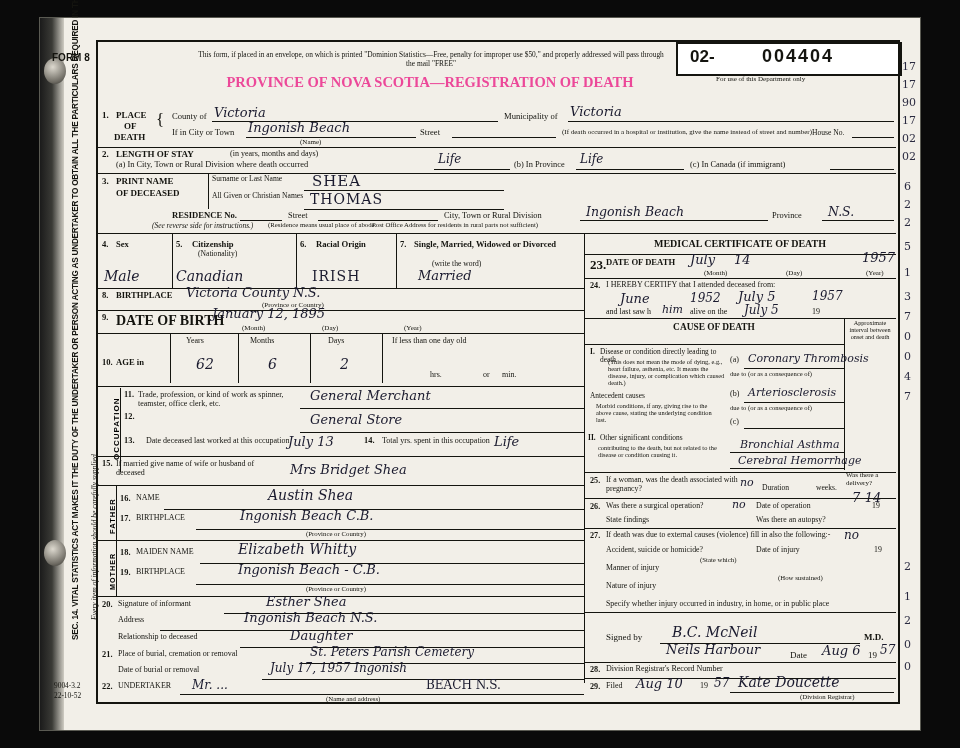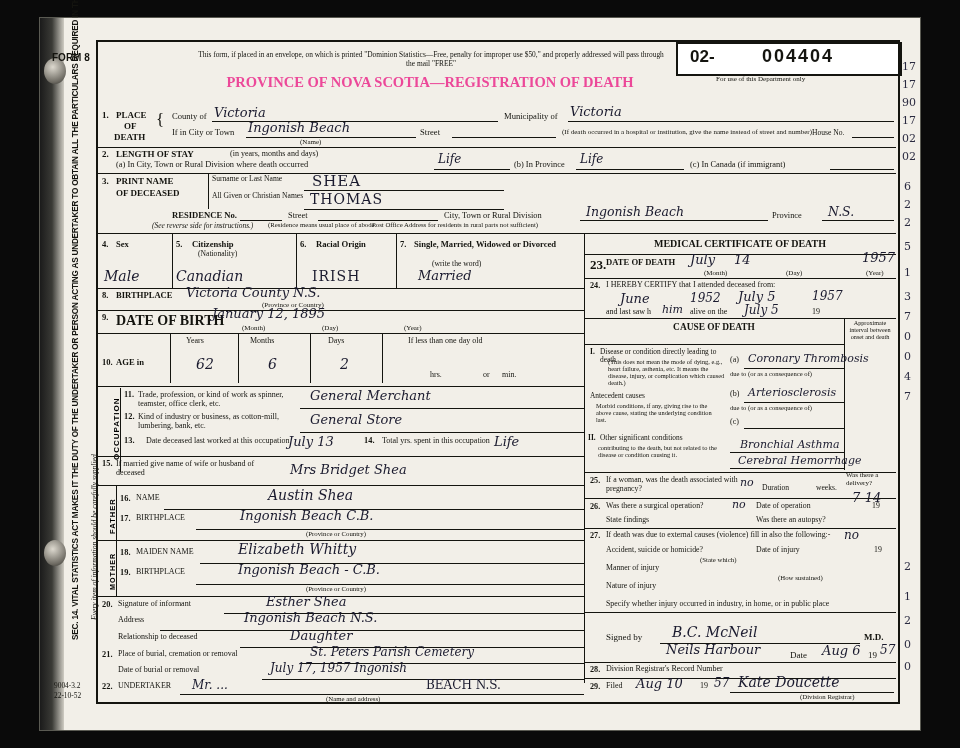--- a/index.html
+++ b/index.html
@@ -158,39 +158,38 @@
   <div class="hl" style="left:98px;top:333px;width:486px;"></div>
   <div class="t tb" style="left:102px;top:358px;font-size:8.6px;">10.</div>
   <div class="t tb" style="left:116px;top:358px;font-size:8.6px;">AGE in</div>
   <div class="vl" style="left:170px;top:333px;height:50px;"></div>
   <div class="t" style="left:186px;top:337px;font-size:8px;">Years</div>
   <div class="vl" style="left:238px;top:333px;height:50px;"></div>
   <div class="t" style="left:250px;top:337px;font-size:8px;">Months</div>
   <div class="vl" style="left:310px;top:333px;height:50px;"></div>
   <div class="t" style="left:328px;top:337px;font-size:8px;">Days</div>
   <div class="vl" style="left:382px;top:333px;height:50px;"></div>
-  <div class="t" style="left:392px;top:337px;font-size:8px;margin-left:16px;">If less than one day old</div>
+  <div class="t" style="left:392px;top:337px;font-size:8px;">If less than one day old</div>
   <div class="t" style="left:430px;top:371px;font-size:8px;">hrs.</div>
   <div class="t" style="left:462px;top:371px;font-size:8px;padding-left:21px;">or</div>
   <div class="t" style="left:502px;top:371px;font-size:8px;">min.</div>
   <div class="hw" style="left:196px;top:356px;font-size:14px;">62</div>
   <div class="hw" style="left:268px;top:356px;font-size:14px;">6</div>
   <div class="hw" style="left:340px;top:356px;font-size:14px;">2</div>
 
   <div class="vert" style="left:112px;top:460px;transform:rotate(-90deg);font-size:8px;letter-spacing:1px;">OCCUPATION</div>
   <div class="vl" style="left:120px;top:388px;height:84px;"></div>
 
   <div class="hl" style="left:98px;top:386px;width:486px;"></div>
   <div class="t tb" style="left:124px;top:390px;font-size:8.4px;">11.</div>
   <div class="t" style="left:138px;top:390px;font-size:8px;width:152px;line-height:1.15;">Trade, profession, or kind of work as spinner, teamster, office clerk, etc.</div>
   <div class="hw" style="left:310px;top:388px;font-size:13px;">General Merchant</div>
   <div class="hl" style="left:300px;top:408px;width:284px;"></div>
 
   <div class="t tb" style="left:124px;top:412px;font-size:8.4px;">12.</div>
-  <div class="t" style="left:138px;top:412px;font-size:8px;width:160px;line-height:1.15;">Kind of industry or business, as cotton-mill, lumbering, bank, etc.</div>
   <div class="hw" style="left:310px;top:412px;font-size:13px;">General Store</div>
   <div class="hl" style="left:300px;top:432px;width:284px;"></div>
 
   <div class="t tb" style="left:124px;top:436px;font-size:8.4px;">13.</div>
   <div class="t" style="left:138px;top:436px;font-size:8px;width:146px;line-height:1.15;padding-left:8px;">Date deceased last worked at this occupation</div>
   <div class="hw" style="left:288px;top:434px;font-size:13px;">July 13</div>
   <div class="t tb" style="left:364px;top:436px;font-size:8.4px;">14.</div>
   <div class="t" style="left:382px;top:436px;font-size:8px;width:108px;line-height:1.15;">Total yrs. spent in this occupation</div>
   <div class="hw" style="left:494px;top:434px;font-size:13px;">Life</div>
   <div class="hl" style="left:98px;top:456px;width:486px;"></div>

